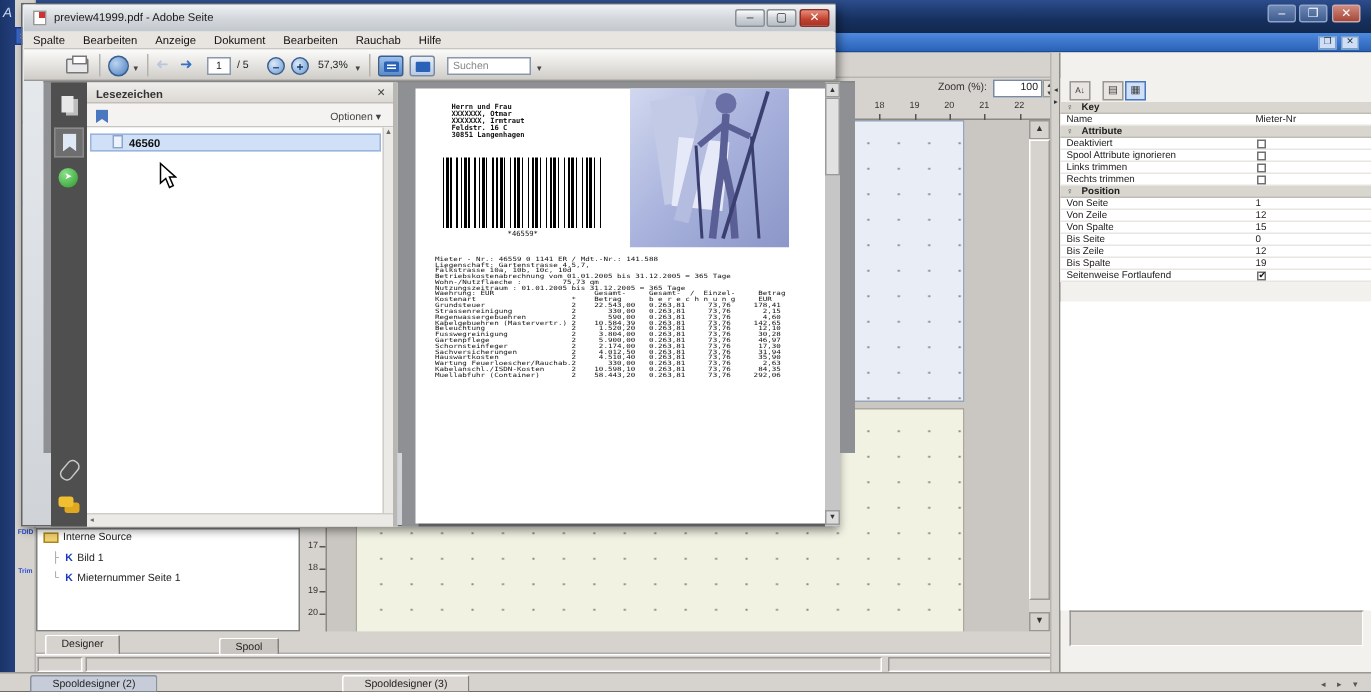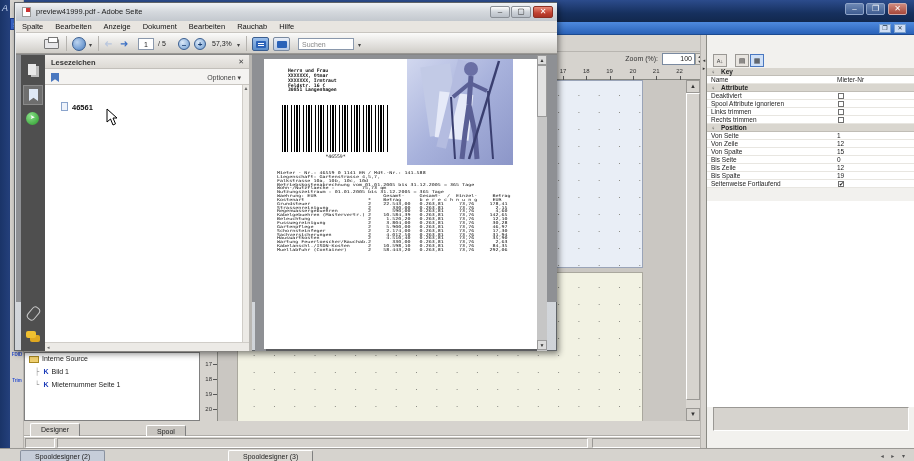--- a/index.html
+++ b/index.html
@@ -152,21 +152,21 @@
   .mode-btn { position:absolute; top:4px; width:17px; height:14px; border-radius:2px;
     border:1px solid #7a8aa0; background:linear-gradient(#e8eef8,#b8cae4); }
   .mode-btn.sel { background:linear-gradient(#9cc0ec,#5a8cc8); border-color:#3a5e90; }
   .mode-glyph { position:absolute; left:3px; top:3px; width:10px; height:7px; background:#2a62b8;
     border-radius:1px; }
   .mode-glyph.lines::after { content:""; position:absolute; left:2px; top:2px; width:6px; height:1px;
     background:#fff; box-shadow:0 2px 0 #fff; }
   .search-box { position:absolute; left:282px; top:5px; width:56px; height:12px; background:#fff;
     border:1px solid #8a98ac; font-size:7px; color:#888; line-height:11px; padding-left:3px; }
 
-  .rd-content { position:absolute; left:1px; top:51px; width:541px; height:248px; background:#8e9094;
+  .rd-content { position:absolute; left:14px; top:51px; width:541px; height:248px; background:#8e9094;
     border-top:1px solid #868686; }
   .rd-sidebar { position:absolute; left:5px; top:0; width:24px; height:296px; background:#4f4f4f; }
   .sb-icon { position:absolute; left:2px; width:20px; height:20px; }
   .sb-icon.sel { background:#6e6e6e; border:1px solid #8a8a8a; }
   .pages-ic::before { content:""; position:absolute; left:5px; top:3px; width:8px; height:11px;
     background:#e8e8e8; box-shadow:3px 2px 0 #bdbdbd; }
   .bm-ic::before { content:""; position:absolute; left:5px; top:3px; width:9px; height:12px;
     background:#dfe8f5; clip-path:polygon(0 0,100% 0,100% 100%,50% 72%,0 100%); }
   .green-ic::before { content:""; position:absolute; left:3px; top:3px; width:13px; height:13px;
     border-radius:50%; background:radial-gradient(circle at 35% 30%, #8ae08a, #2a9a2a); }
@@ -454,21 +454,21 @@
       <div class="bm-panel">
         <div class="bm-header">
           <div class="bm-header-label">Lesezeichen</div>
           <div class="bm-close">✕</div>
         </div>
         <div class="bm-options-row">
           <div class="bm-add-ic"></div>
           <div class="bm-options">Optionen ▾</div>
         </div>
         <div class="bm-list" id="bm-list">
-            <div class="bm-item" style="top: 17px;"><span class="bm-item-ic"></span>46561</div>
+            <div class="bm-item sel" style="top: 4px;"><span class="bm-item-ic"></span>46560</div>
           </div>
         <div class="bm-vscroll">▲</div>
         <div class="bm-hscroll">◂</div>
       </div>
 
       <div class="doc-area">
         <div class="doc-page">
           <div class="addr" id="addr">Herrn und Frau
 XXXXXXX, Otmar
 XXXXXXX, Irmtraut

